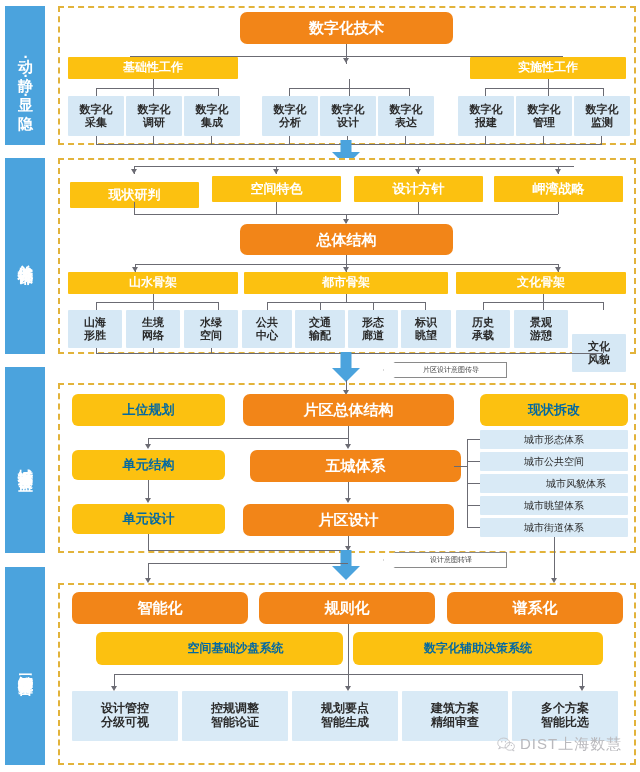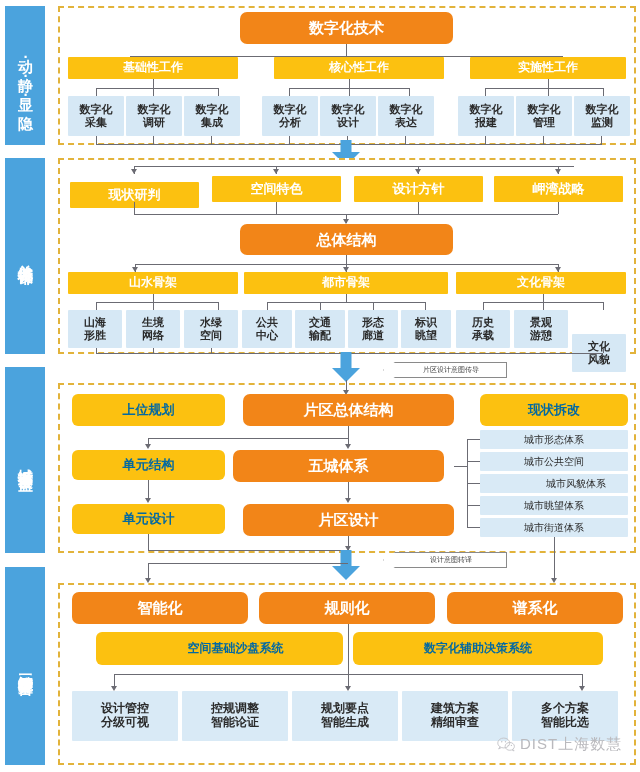--- a/index.html
+++ b/index.html
@@ -160,21 +160,20 @@
 
   <div class="ln lnh" style="left:130px;top:56px;width:432px;"></div>
   <div class="ln lnv" style="left:130px;top:56px;height:8px;"></div>
   <div class="ln lnv" style="left:346px;top:56px;height:8px;"></div>
   <div class="ln lnv" style="left:562px;top:56px;height:8px;"></div>
   <div class="arw" style="left:127px;top:58px;"></div>
   <div class="arw" style="left:343px;top:58px;"></div>
   <div class="arw" style="left:559px;top:58px;"></div>
 
   <div class="node n-yellow" style="left:68px;top:57px;width:170px;height:22px;font-size:12px;">基础性工作</div>
-  <div class="node n-yellow" style="left:274px;top:57px;width:170px;height:22px;font-size:12px;">核心性工作</div>
   <div class="node n-yellow" style="left:470px;top:57px;width:156px;height:22px;font-size:12px;">实施性工作</div>
 
   <div class="ln lnh" style="left:96px;top:88px;width:122px;"></div>
   <div class="ln lnv" style="left:153px;top:79px;height:9px;"></div>
   <div class="ln lnv" style="left:96px;top:88px;height:8px;"></div>
   <div class="ln lnv" style="left:153px;top:88px;height:8px;"></div>
   <div class="ln lnv" style="left:218px;top:88px;height:8px;"></div>
 
   <div class="ln lnh" style="left:289px;top:88px;width:120px;"></div>
   <div class="ln lnv" style="left:349px;top:79px;height:9px;"></div>
@@ -323,21 +322,21 @@
   <div class="frame" style="left:58px;top:383px;width:578px;height:170px;"></div>
 
   <div class="ln lnv" style="left:346px;top:380px;height:13px;"></div>
   <div class="arw" style="left:343px;top:390px;"></div>
 
   <div class="node n-yellow-r" style="left:72px;top:394px;width:153px;height:32px;font-size:13px;">上位规划</div>
   <div class="node n-yellow-r" style="left:72px;top:450px;width:153px;height:30px;font-size:13px;">单元结构</div>
   <div class="node n-yellow-r" style="left:72px;top:504px;width:153px;height:30px;font-size:13px;">单元设计</div>
 
   <div class="node n-orange" style="left:243px;top:394px;width:211px;height:32px;font-size:15px;">片区总体结构</div>
-  <div class="node n-orange" style="left:233px;top:450px;width:211px;height:32px;font-size:15px;">五城体系</div>
+  <div class="node n-orange" style="left:250px;top:450px;width:211px;height:32px;font-size:15px;">五城体系</div>
   <div class="node n-orange" style="left:243px;top:504px;width:211px;height:32px;font-size:15px;">片区设计</div>
 
   <div class="ln lnv" style="left:348px;top:426px;height:19px;"></div>
   <div class="arw" style="left:345px;top:444px;"></div>
   <div class="ln lnv" style="left:348px;top:482px;height:17px;"></div>
   <div class="arw" style="left:345px;top:498px;"></div>
 
   <div class="ln lnh" style="left:148px;top:438px;width:200px;"></div>
   <div class="ln lnv" style="left:148px;top:438px;height:7px;"></div>
   <div class="arw" style="left:145px;top:444px;"></div>

